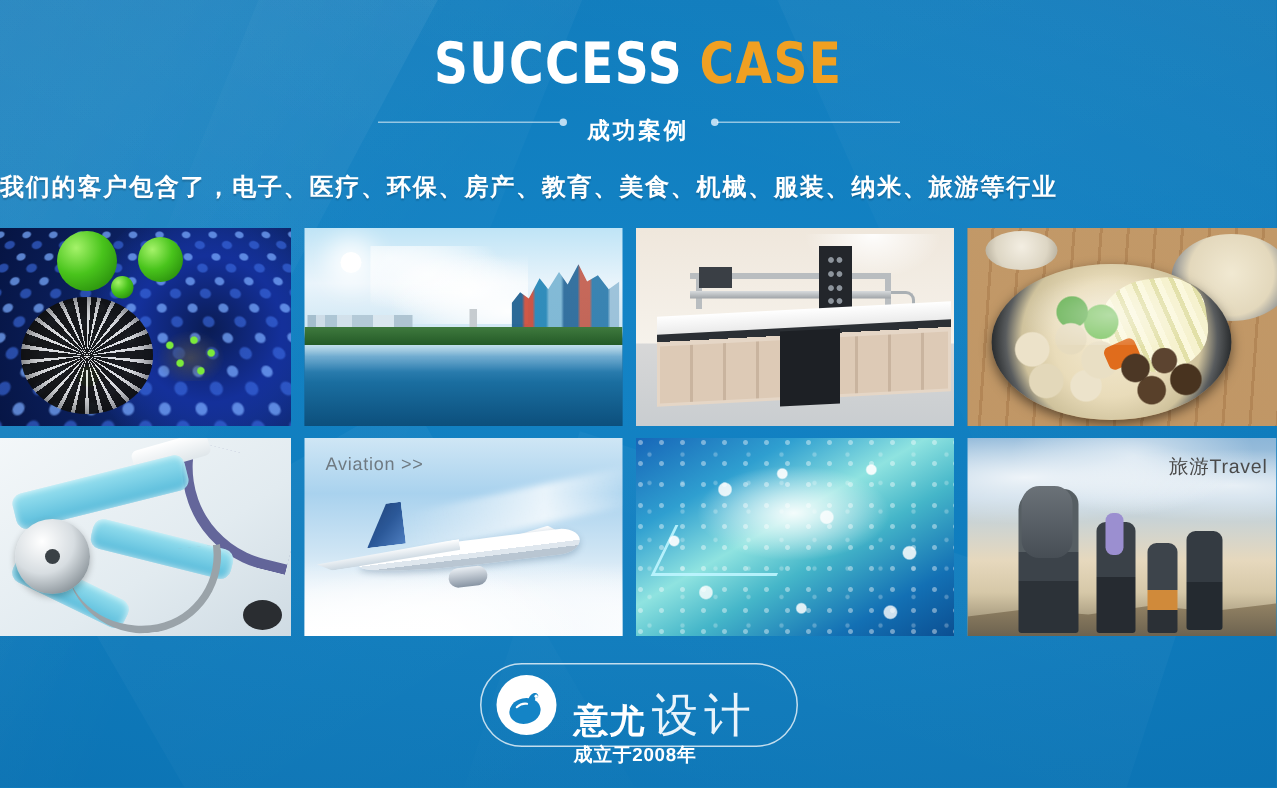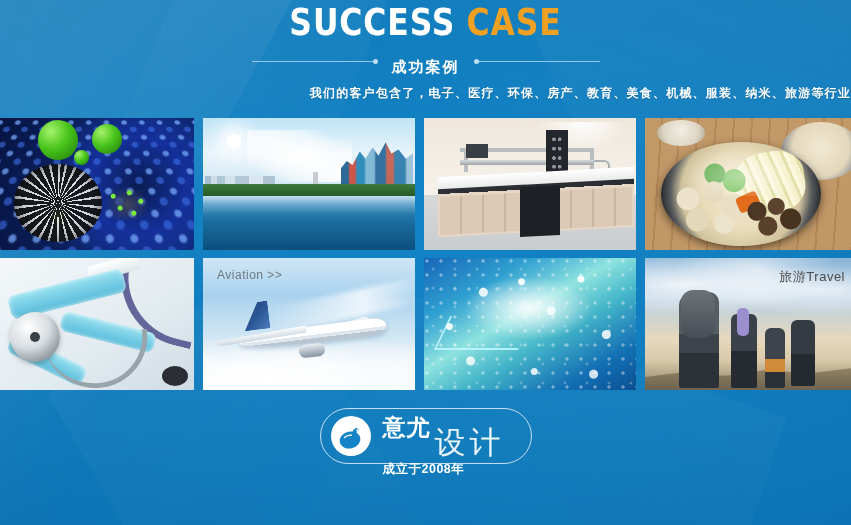--- a/index.html
+++ b/index.html
@@ -26,21 +26,21 @@
     background:linear-gradient(to bottom, rgba(255,255,255,0.07), rgba(255,255,255,0));
     pointer-events:none;
   }
   .ray.r1 { width:300px; height:420px; left:-60px; top:-150px; transform:rotate(28deg); }
   .ray.r2 { width:200px; height:520px; left:160px; top:-210px; transform:rotate(22deg); opacity:.7; }
   .ray.r3 { width:360px; height:480px; right:-80px; top:-160px; transform:rotate(-24deg); opacity:.55; }
   .ray.r4 { width:260px; height:360px; left:120px; bottom:-140px; transform:rotate(-30deg); opacity:.5; }
   .ray.r5 { width:420px; height:300px; left:330px; bottom:-120px; transform:rotate(18deg); opacity:.45; }
 
   
-  #header { position:relative; text-align:center; }
+  #header { position:relative; padding-top:20px; text-align:center; }
 
   #title-line {
     font-size:38px;
     font-weight:bold;
     letter-spacing:1px;
     line-height:44px;
     font-family:"DejaVu Sans Condensed","Liberation Sans", sans-serif;
     transform:scaleX(0.92);
     white-space:nowrap;
   }
@@ -63,24 +63,24 @@
   .divider.right .dot { margin-right:-1px; }
   #subtitle-cn {
     color:#ffffff;
     font-size:15px;
     letter-spacing:2px;
     font-weight:bold;
     margin-top:12px;
   }
 
   #tagline {
-    margin-top:14px;
-    text-align:right;
+    margin-top:24px;
+    text-align:left;
     color:#ffffff;
-    font-size:12px;
+    font-size:16px;
     font-weight:bold;
     letter-spacing:1.2px;
     text-shadow:0 1px 1px rgba(0,0,0,0.18);
   }
 
   
   #grid {
     position:relative;
     margin:16px auto 0;
     width:851px;
@@ -372,21 +372,21 @@
     padding:7px 26px 7px 10px;
     height:56px;
   }
   #logo-mark {
     width:40px; height:40px; border-radius:50%;
     background:#ffffff;
     display:flex; align-items:center; justify-content:center;
     flex:0 0 40px;
   }
   #logo-text { display:flex; flex-direction:column; align-items:flex-start; line-height:1; }
-  #logo-name { display:flex; align-items:center; }
+  #logo-name { display:flex; align-items:flex-end; }
   #logo-name-bold { color:#ffffff; font-size:23px; font-weight:bold; letter-spacing:1px; }
   #logo-name-light { color:#e9f4fb; font-size:31px; font-weight:normal; letter-spacing:4px; margin-left:4px;margin-top:31px; }
   #logo-sub { color:#ffffff; font-size:12.5px; font-weight:bold; letter-spacing:0.5px; margin-top:5px; }
 </style>
 </head>
 <body>
 
 <div id="banner">
 
   <div class="ray r1"></div>

